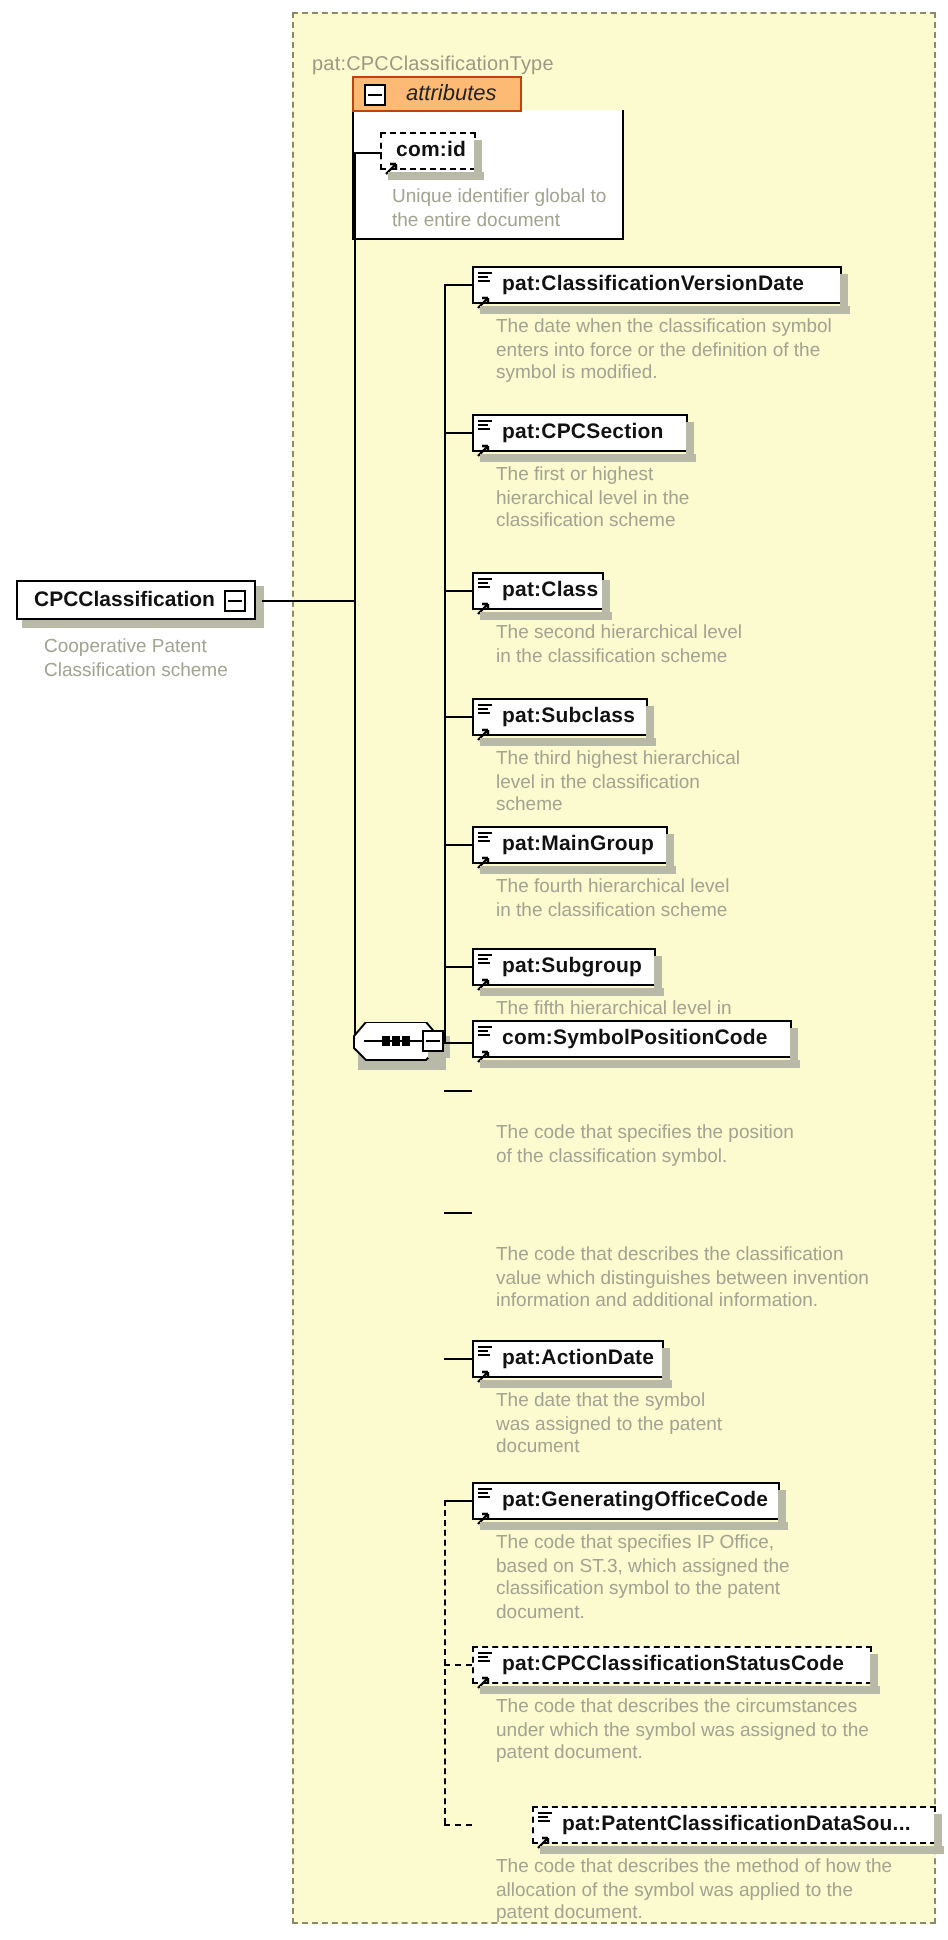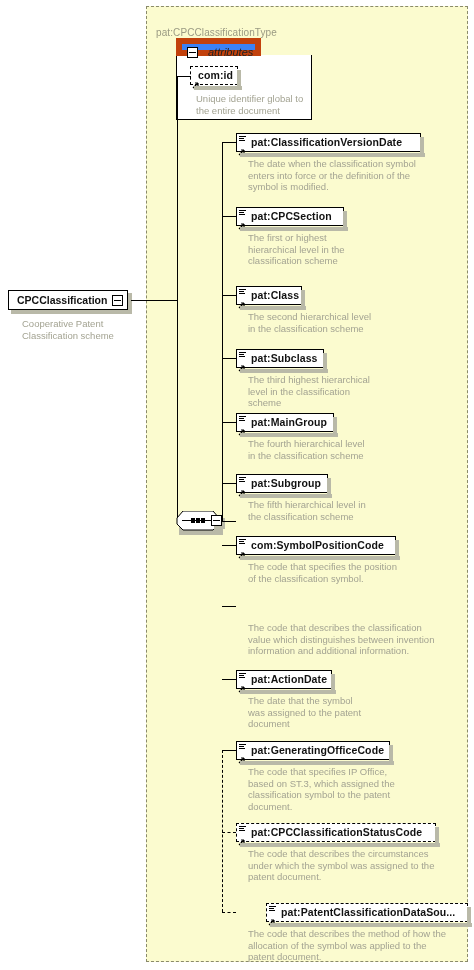--- a/index.html
+++ b/index.html
@@ -43,22 +43,22 @@
     white-space: nowrap;
   }
 
   
   .attr-tab {
     position: absolute;
     left: 176px;
     top: 38px;
     width: 85px;
     height: 18px;
-    background: #3b82f6;
-    border: 6px solid #c2410c;
+    background: #fdba74;
+    border: 1px solid #c2410c;
     box-sizing: border-box;
   }
   .attr-tab .lbl {
     position: absolute;
     left: 26px;
     top: 2px;
     font-size: 11px;
     font-style: italic;
     color: #222;
     white-space: nowrap;
@@ -434,21 +434,21 @@
         </svg>
     </span>
     <span class="name">pat:Subgroup</span>
     <span class="shadow" style="width:92px;"></span>
     <span class="shadow-r"></span>
   </div>
   <div class="anno" style="left:248px; top:499px; width:205px;">The fifth hierarchical level in
 the classification scheme</div>
 
   <div class="ln h" style="left:222px; top:545px; width:14px;"></div>
-  <div class="node" style="left:236px; top:536px; width:160px;">
+  <div class="node" style="left:236px; top:510px; width:160px;">
     <span class="glyph-lines">
         <i></i>
         <i></i>
         <i></i>
       </span>
     <span class="glyph-arrow">
       <svg width="8" height="8" viewBox="0 0 8 8">
           <path d="M1 7 L6 2 M6 2 L3 2 M6 2 L6 5" stroke="#000" stroke-width="1.2" fill="none"></path>
         </svg>
     </span>

